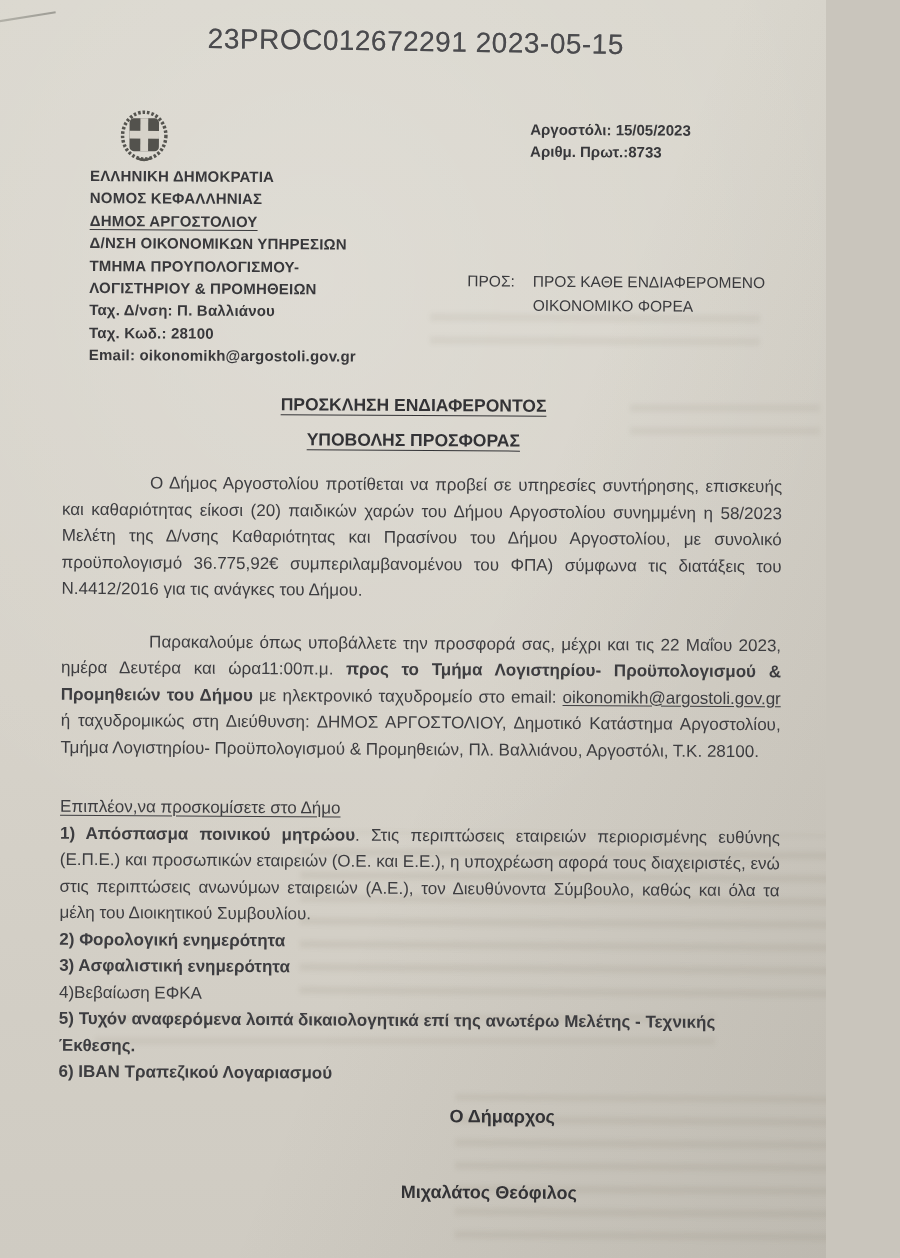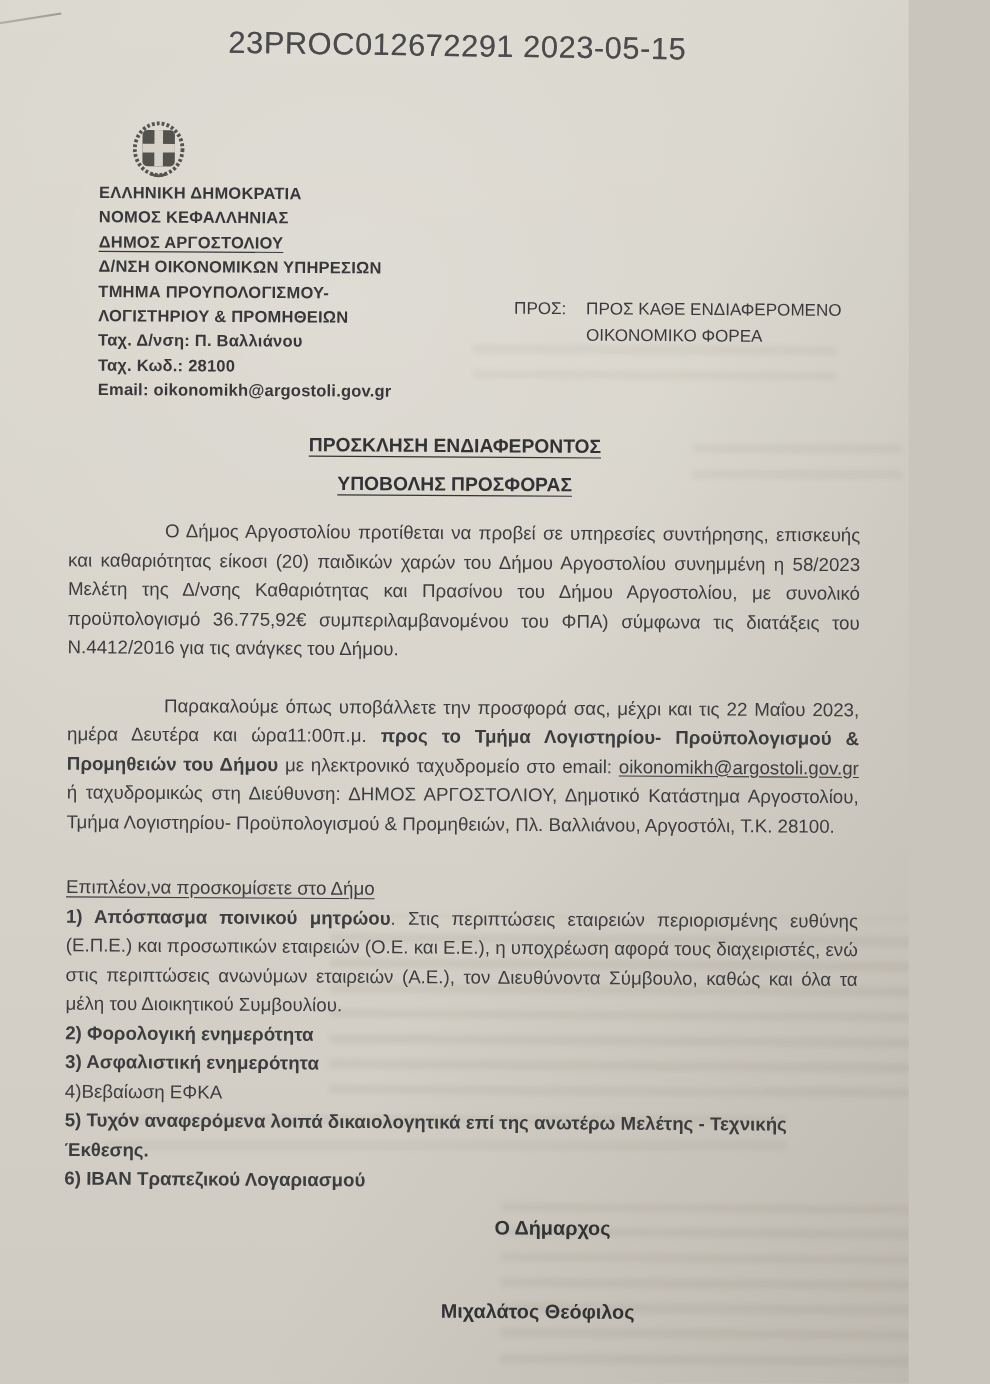--- a/index.html
+++ b/index.html
@@ -98,20 +98,24 @@
       <div>ΝΟΜΟΣ ΚΕΦΑΛΛΗΝΙΑΣ</div>
       <div class="u">ΔΗΜΟΣ ΑΡΓΟΣΤΟΛΙΟΥ</div>
       <div>Δ/ΝΣΗ ΟΙΚΟΝΟΜΙΚΩΝ ΥΠΗΡΕΣΙΩΝ</div>
       <div>ΤΜΗΜΑ ΠΡΟΥΠΟΛΟΓΙΣΜΟΥ-</div>
       <div>ΛΟΓΙΣΤΗΡΙΟΥ &amp; ΠΡΟΜΗΘΕΙΩΝ</div>
       <div>Ταχ. Δ/νση: Π. Βαλλιάνου</div>
       <div>Ταχ. Κωδ.: 28100</div>
       <div>Email: oikonomikh@argostoli.gov.gr</div>
     </div>
 
+    <div class="meta">
+      <div>Αργοστόλι: 15/05/2023</div>
+      <div>Αριθμ. Πρωτ.:8733</div>
+    </div>
 
     <div class="pros">
       <div class="lbl">ΠΡΟΣ:</div>
       <div>
         <div>ΠΡΟΣ ΚΑΘΕ ΕΝΔΙΑΦΕΡΟΜΕΝΟ</div>
         <div>ΟΙΚΟΝΟΜΙΚΟ ΦΟΡΕΑ</div>
       </div>
     </div>
 
     <div class="title">

